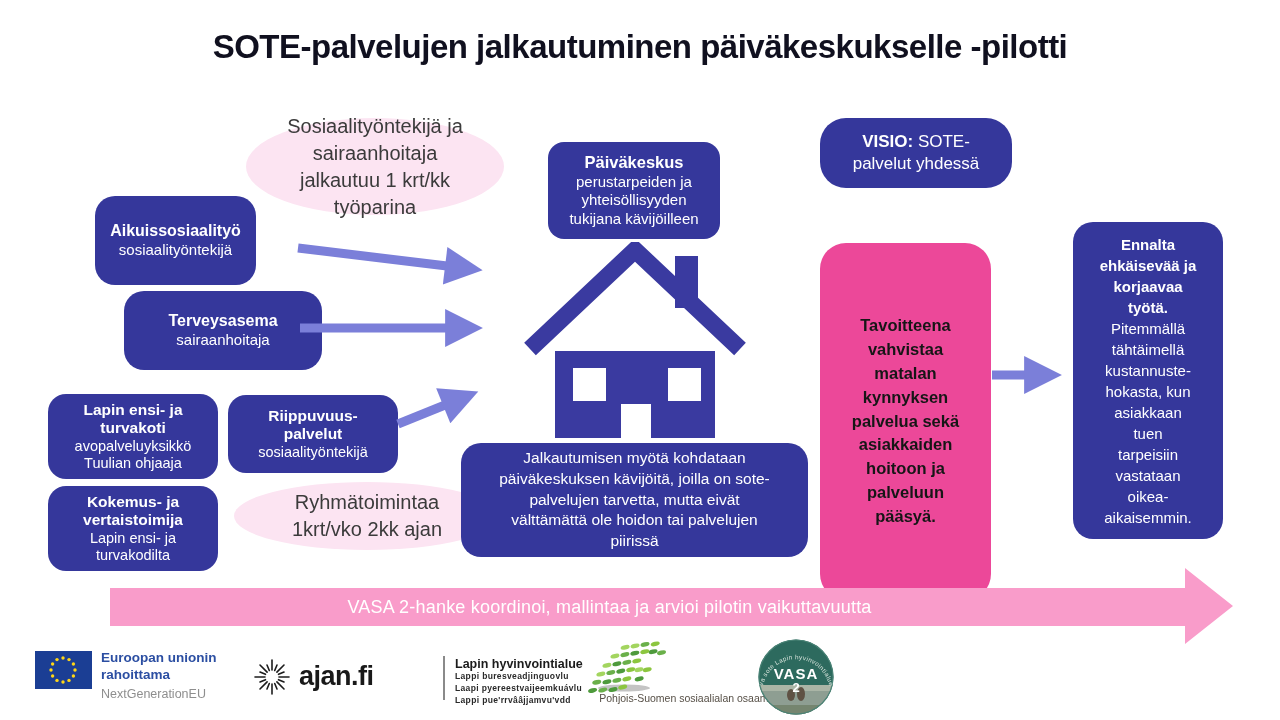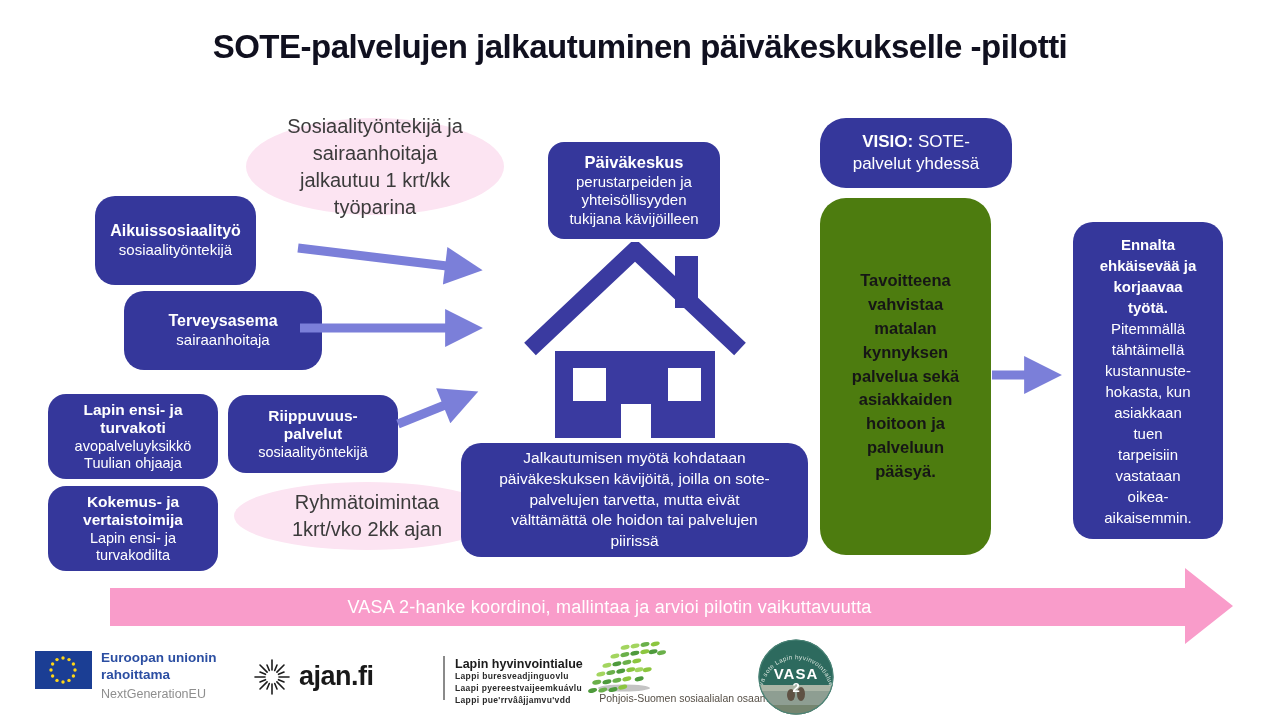--- a/index.html
+++ b/index.html
@@ -7,23 +7,23 @@
          font-family:"Liberation Sans",sans-serif;}
   .abs{position:absolute;}
   .title{left:0;top:28px;width:1280px;text-align:center;font-size:33px;font-weight:bold;
          color:#10101f;letter-spacing:-0.5px;}
   .pbox{background:#35379b;color:#fff;border-radius:20px;display:flex;flex-direction:column;
         align-items:center;justify-content:center;text-align:center;}
   .pbox .t{font-weight:bold;font-size:16px;line-height:1.24;white-space:pre-line;}
   .pbox .s{font-size:15px;line-height:1.24;white-space:pre-line;}
   .bubble{background:#fce4f2;border-radius:50%;display:flex;align-items:center;justify-content:center;
           text-align:center;color:#3b3b3b;font-size:20px;line-height:1.35;white-space:pre-line;}
-  .lav{background:#4d7c0f;border-radius:26px;color:#161616;display:flex;align-items:center;
+  .lav{background:#ec4899;border-radius:26px;color:#161616;display:flex;align-items:center;
        justify-content:center;text-align:center;font-weight:bold;font-size:16.5px;line-height:1.45;
-       white-space:pre-line;}
+       white-space:pre-line;margin-top:45px;}
   .inner{white-space:pre-line;}
   .bannertext{display:flex;align-items:center;justify-content:center;color:#ffffff;font-size:18px;
               letter-spacing:0.2px;}
   .euline{font-size:13.5px;font-weight:bold;color:#2b4ea2;line-height:1.25;}
   .eugray{font-size:12.5px;color:#8e8e8e;margin-top:3px;}
   .laphaname{font-size:27px;font-weight:bold;color:#191919;letter-spacing:-0.5px;}
   .hvname{font-size:12.5px;font-weight:bold;color:#1b1b1b;}
   .sami{font-size:8.5px;font-weight:bold;color:#2a2a2a;line-height:1.4;letter-spacing:0.35px;}
   .poskelabel{font-size:10.5px;color:#564f46;text-align:center;white-space:nowrap;}
   .divider{width:1.5px;background:#8a8a8a;}

